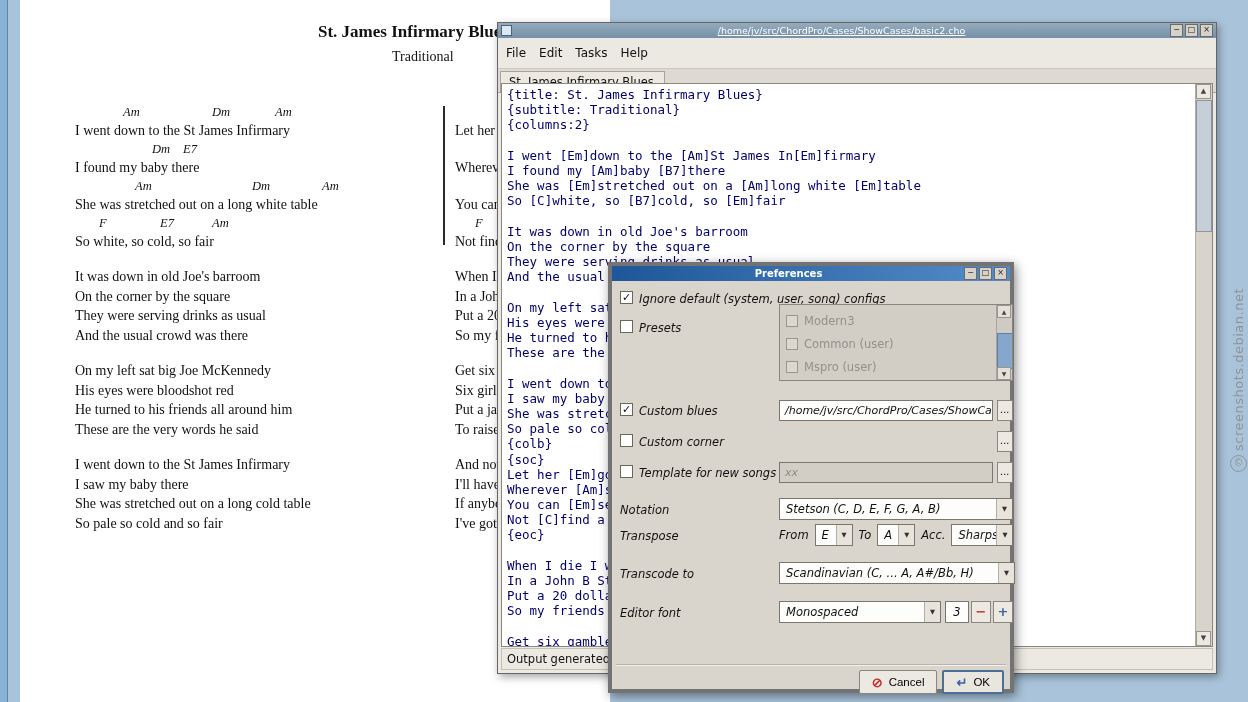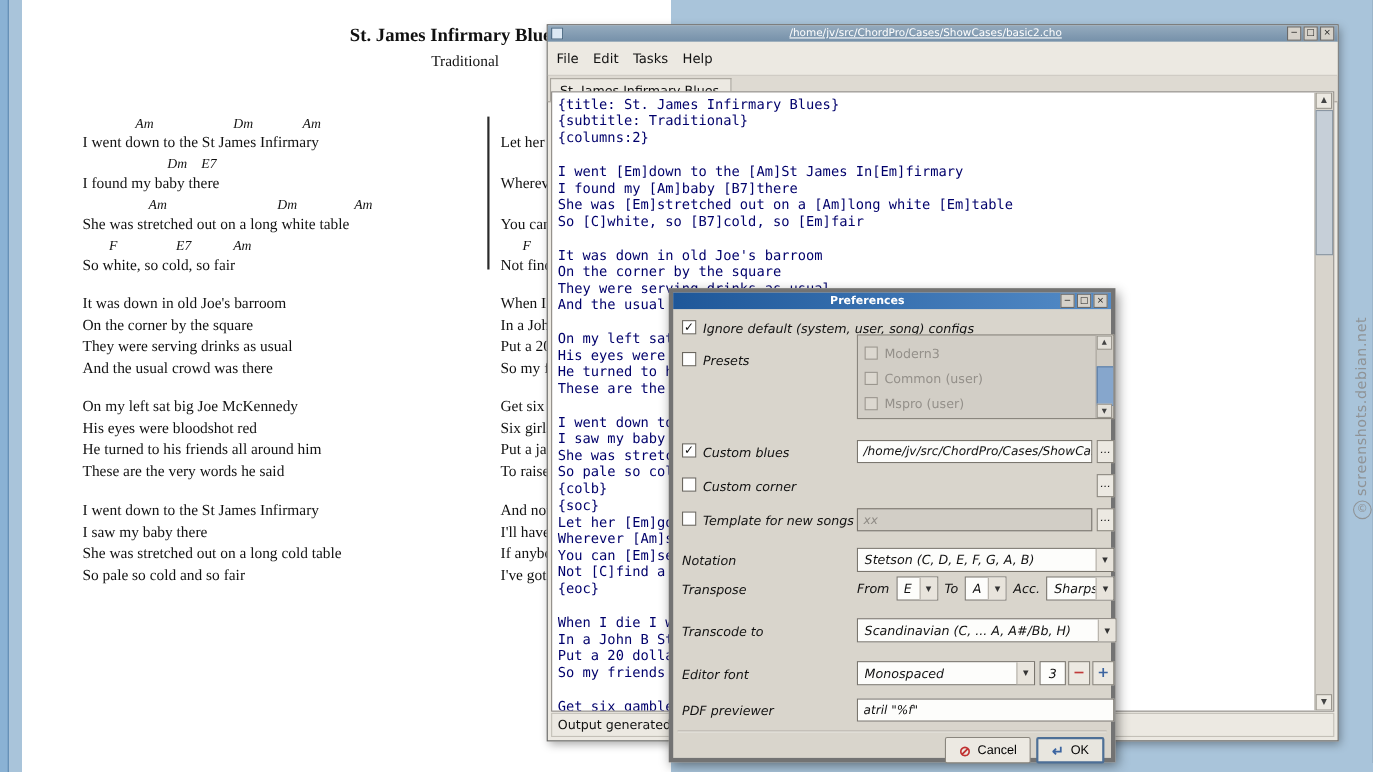--- a/index.html
+++ b/index.html
@@ -334,24 +334,20 @@
         <span class="plbl2">Editor font</span>
         <div class="combo" style="width:162px">
           <span class="val">Monospaced</span>
           <span class="arr"></span>
         </div>
         <span class="numfield">3</span>
         <span class="sq-btn sq-minus">−</span>
         <span class="sq-btn sq-plus">+</span>
       </div>
 
-      <div class="prow" style="top:353px">
-        <span class="plbl2">PDF previewer</span>
-        <span class="field" style="width:234px">atril "%f"</span>
-      </div>
 
       <div class="sep"></div>
 
       <div class="btnrow">
         <button class="pbtn">
           <span class="ic-cancel"></span>
           <span>Cancel</span>
         </button>
         <button class="pbtn ok">
           <span class="ic-ok"></span>

